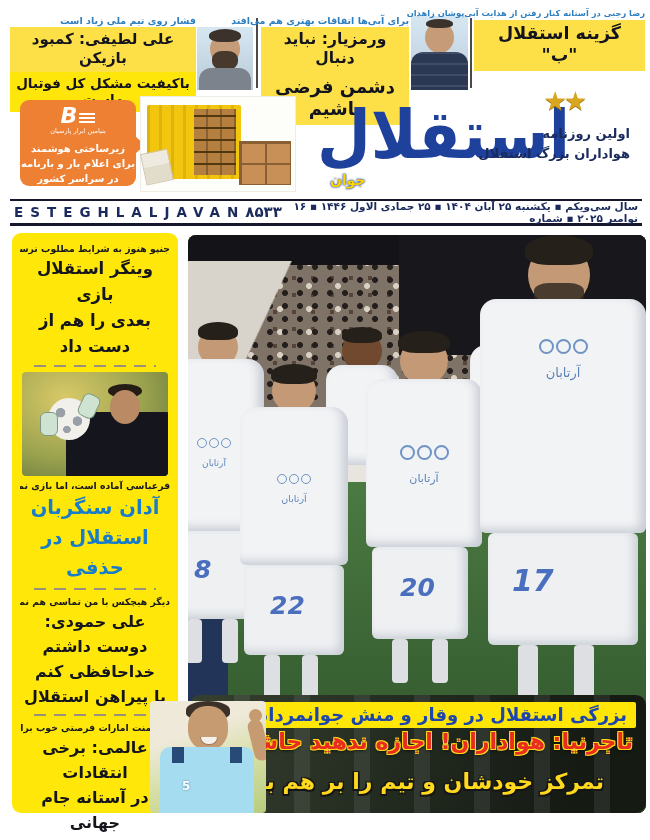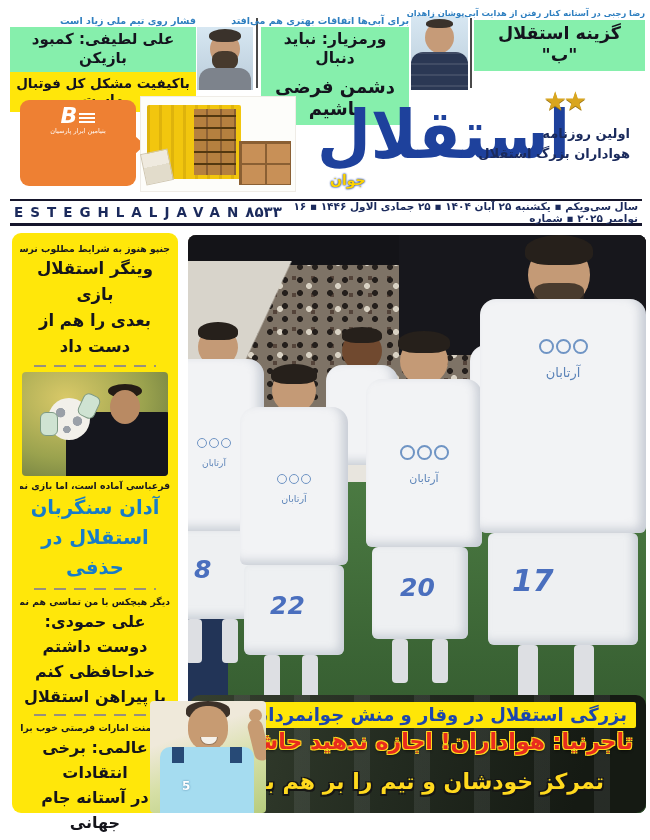--- a/index.html
+++ b/index.html
@@ -4,21 +4,21 @@
 <style>
   html,body{margin:0;padding:0;background:#e9e9e9;}
   .page{position:relative;width:650px;height:840px;margin:0 auto;background:#ffffff;
         font-family:"DejaVu Sans",sans-serif;overflow:hidden;padding-left:20px;}
   .abs{position:absolute;}
 
   
   .top-strip{position:absolute;left:8px;top:4px;width:638px;height:90px;}
   .ts-kicker{font-size:9.5px;font-weight:bold;color:#2e7fc0;direction:rtl;text-align:right;
              white-space:nowrap;line-height:13px;}
-  .ts-line{direction:rtl;text-align:center;font-weight:bold;color:#14141e;background:#86efac;
+  .ts-line{direction:rtl;text-align:center;font-weight:bold;color:#14141e;background:#fde047;
            padding:3px 4px 4px;line-height:1.25;}
   .ts-photo{position:absolute;overflow:hidden;background:linear-gradient(#d7e7f2,#b9cbd9);}
   .ph-head{position:absolute;border-radius:50%;background:#c69b78;}
   .ph-hair{position:absolute;border-radius:50% 50% 40% 40%;background:#3a322b;}
   .ph-beard{position:absolute;border-radius:40% 40% 50% 50%;background:#473a2d;}
   .ph-body{position:absolute;bottom:0;border-radius:12px 12px 0 0;}
   .suit{background:#7d838c;}
   .puffer{background:#2b3854;background-image:repeating-linear-gradient(180deg,rgba(255,255,255,.10) 0 2px,transparent 2px 11px);}
   .ts-divider{position:absolute;top:14px;width:2px;height:70px;background:#4a4a4a;}
 
@@ -178,20 +178,25 @@
 
     <div class="abs" style="left:466px;top:3px;width:171px;">
       <div class="ts-kicker" style="font-size:8.3px;">رضا رجبی در آستانه کنار رفتن از هدایت آبی‌پوشان زاهدان</div>
       <div class="ts-line" style="font-size:17.5px;">گزینه استقلال "ب"</div>
     </div>
   </div>
 
   <div class="ad-orange">
     <div class="wing-b">B</div>
     <div class="ad-brand">بنیامین ابرار پارسیان</div>
+    <div class="ad-lines">
+      <div>زیرساختی هوشمند</div>
+      <div>برای اعلام بار و بارنامه</div>
+      <div>در سراسر کشور</div>
+    </div>
   </div>
 
   <div class="ad-art">
     <div class="cont-box">
       <div class="cont-open"></div>
     </div>
     <div class="packs"></div>
     <div class="pallet"></div>
   </div>
 

